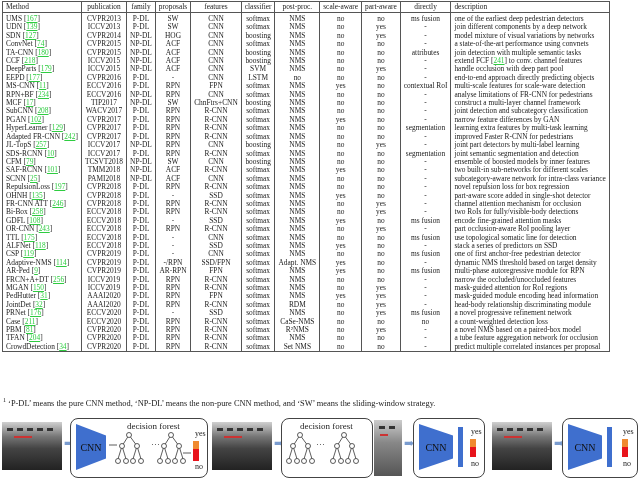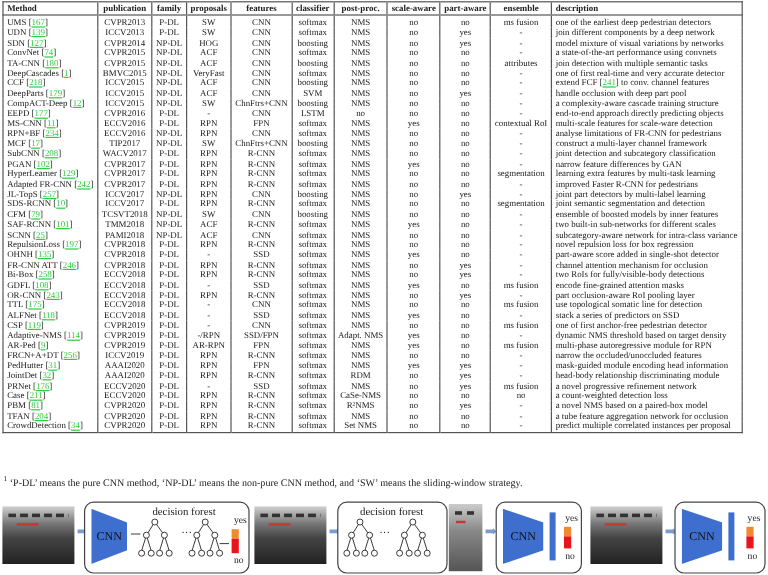--- a/index.html
+++ b/index.html
@@ -1,21 +1,21 @@
 <!DOCTYPE html>
 <html><head>
 <meta charset="utf-8">
 <style>
   html, body { margin:0; padding:0; background:#fff; }
   body { width:640px; height:479px; overflow:hidden; font-family:"Liberation Serif","DejaVu Serif",serif; color:#222; position:relative; }
   table { position:absolute; left:2px; top:1px; border-collapse:collapse; font-size:7.4px; line-height:8.4px; }
   th, td { padding:0 3px; white-space:nowrap; border-left:1px solid #555; }
   th:first-child, td:first-child { border-left:1px solid #555; text-align:left; }
   th:last-child, td:last-child { border-right:1px solid #555; text-align:left; }
-  thead tr th { border-top:1px solid #555; border-bottom:1px solid #555; font-weight:bold; height:10px; text-align:center; }
+  thead tr th { border-top:1px solid #555; border-bottom:1px solid #555; font-weight:normal; height:10px; text-align:center; }
   thead tr th:first-child { text-align:left; }
   tbody tr:first-child td { border-top:1px solid #555; padding-top:2px; }
   tbody tr:last-child td { border-bottom:1px solid #555; }
   td { text-align:center; }
   .ref { color:#2ecc40;text-decoration:underline; }
   .footnote { position:absolute; left:3px; top:397px; font-size:8.4px; }
   .footnote sup { font-size:6px; }
   .figure { position:absolute; left:0; top:418px; width:640px; height:61px; }
   .photo { position:absolute; background:linear-gradient(#d0d0d0 0%, #777 30%, #444 55%, #222 100%); }
   .photo::before { content:""; position:absolute; left:5px; right:5px; top:6px; height:3px; background:repeating-linear-gradient(90deg,#333 0 6px,transparent 6px 10px); }
@@ -35,21 +35,21 @@
     <tr id="hdr">
         <th>Method</th>
         <th>publication</th>
         <th>family</th>
         <th>proposals</th>
         <th>features</th>
         <th>classifier</th>
         <th>post-proc.</th>
         <th>scale-aware</th>
         <th>part-aware</th>
-        <th>ensemble</th>
+        <th>directly</th>
         <th>description</th>
       </tr>
   </thead>
   <tbody id="tbody">
       <tr>
         <td><span>UMS</span> [<span class="ref">167</span>]</td>
         <td>CVPR2013</td>
         <td>P-DL</td>
         <td>SW</td>
         <td>CNN</td>
@@ -106,33 +106,20 @@
         <td>ACF</td>
         <td>CNN</td>
         <td>boosting</td>
         <td>NMS</td>
         <td>no</td>
         <td>no</td>
         <td>attributes</td>
         <td>join detection with multiple semantic tasks</td>
       </tr>
       <tr>
-        <td><span>DeepCascades</span> [<span class="ref">1</span>]</td>
-        <td>BMVC2015</td>
-        <td>NP-DL</td>
-        <td>VeryFast</td>
-        <td>CNN</td>
-        <td>softmax</td>
-        <td>NMS</td>
-        <td>no</td>
-        <td>no</td>
-        <td>-</td>
-        <td>one of first real-time and very accurate detector</td>
-      </tr>
-      <tr>
         <td><span>CCF</span> [<span class="ref">218</span>]</td>
         <td>ICCV2015</td>
         <td>NP-DL</td>
         <td>ACF</td>
         <td>CNN</td>
         <td>boosting</td>
         <td>NMS</td>
         <td>no</td>
         <td>no</td>
         <td>-</td>
@@ -145,82 +132,69 @@
         <td>ACF</td>
         <td>CNN</td>
         <td>SVM</td>
         <td>NMS</td>
         <td>no</td>
         <td>yes</td>
         <td>-</td>
         <td>handle occlusion with deep part pool</td>
       </tr>
       <tr>
-        <td><span>CompACT-Deep</span> [<span class="ref">12</span>]</td>
-        <td>ICCV2015</td>
+        <td><span>EEPD</span> [<span class="ref">177</span>]</td>
+        <td>CVPR2016</td>
+        <td>P-DL</td>
+        <td>-</td>
+        <td>CNN</td>
+        <td>LSTM</td>
+        <td>no</td>
+        <td>no</td>
+        <td>no</td>
+        <td>-</td>
+        <td>end-to-end approach directly predicting objects</td>
+      </tr>
+      <tr>
+        <td><span>MS-CNN</span> [<span class="ref">11</span>]</td>
+        <td>ECCV2016</td>
+        <td>P-DL</td>
+        <td>RPN</td>
+        <td>FPN</td>
+        <td>softmax</td>
+        <td>NMS</td>
+        <td>yes</td>
+        <td>no</td>
+        <td>contextual RoI</td>
+        <td>multi-scale features for scale-ware detection</td>
+      </tr>
+      <tr>
+        <td><span>RPN+BF</span> [<span class="ref">234</span>]</td>
+        <td>ECCV2016</td>
+        <td>NP-DL</td>
+        <td>RPN</td>
+        <td>CNN</td>
+        <td>softmax</td>
+        <td>NMS</td>
+        <td>no</td>
+        <td>no</td>
+        <td>-</td>
+        <td>analyse limitations of FR-CNN for pedestrians</td>
+      </tr>
+      <tr>
+        <td><span>MCF</span> [<span class="ref">17</span>]</td>
+        <td>TIP2017</td>
         <td>NP-DL</td>
         <td>SW</td>
         <td>ChnFtrs+CNN</td>
         <td>boosting</td>
         <td>NMS</td>
         <td>no</td>
         <td>no</td>
         <td>-</td>
-        <td>a complexity-aware cascade training structure</td>
-      </tr>
-      <tr>
-        <td><span>EEPD</span> [<span class="ref">177</span>]</td>
-        <td>CVPR2016</td>
-        <td>P-DL</td>
-        <td>-</td>
-        <td>CNN</td>
-        <td>LSTM</td>
-        <td>no</td>
-        <td>no</td>
-        <td>no</td>
-        <td>-</td>
-        <td>end-to-end approach directly predicting objects</td>
-      </tr>
-      <tr>
-        <td><span>MS-CNN</span> [<span class="ref">11</span>]</td>
-        <td>ECCV2016</td>
-        <td>P-DL</td>
-        <td>RPN</td>
-        <td>FPN</td>
-        <td>softmax</td>
-        <td>NMS</td>
-        <td>yes</td>
-        <td>no</td>
-        <td>contextual RoI</td>
-        <td>multi-scale features for scale-ware detection</td>
-      </tr>
-      <tr>
-        <td><span>RPN+BF</span> [<span class="ref">234</span>]</td>
-        <td>ECCV2016</td>
-        <td>NP-DL</td>
-        <td>RPN</td>
-        <td>CNN</td>
-        <td>softmax</td>
-        <td>NMS</td>
-        <td>no</td>
-        <td>no</td>
-        <td>-</td>
-        <td>analyse limitations of FR-CNN for pedestrians</td>
-      </tr>
-      <tr>
-        <td><span>MCF</span> [<span class="ref">17</span>]</td>
-        <td>TIP2017</td>
-        <td>NP-DL</td>
-        <td>SW</td>
-        <td>ChnFtrs+CNN</td>
-        <td>boosting</td>
-        <td>NMS</td>
-        <td>no</td>
-        <td>no</td>
-        <td>-</td>
         <td>construct a multi-layer channel framework</td>
       </tr>
       <tr>
         <td><span>SubCNN</span> [<span class="ref">208</span>]</td>
         <td>WACV2017</td>
         <td>P-DL</td>
         <td>RPN</td>
         <td>R-CNN</td>
         <td>softmax</td>
         <td>NMS</td>
@@ -481,20 +455,33 @@
         <td>ICCV2019</td>
         <td>P-DL</td>
         <td>RPN</td>
         <td>R-CNN</td>
         <td>softmax</td>
         <td>NMS</td>
         <td>no</td>
         <td>no</td>
         <td>-</td>
         <td>narrow the occluded/unoccluded features</td>
+      </tr>
+      <tr>
+        <td><span>MGAN</span> [<span class="ref">150</span>]</td>
+        <td>ICCV2019</td>
+        <td>P-DL</td>
+        <td>RPN</td>
+        <td>R-CNN</td>
+        <td>softmax</td>
+        <td>NMS</td>
+        <td>no</td>
+        <td>yes</td>
+        <td>-</td>
+        <td>mask-guided attention for RoI regions</td>
       </tr>
       <tr>
         <td><span>PedHutter</span> [<span class="ref">31</span>]</td>
         <td>AAAI2020</td>
         <td>P-DL</td>
         <td>RPN</td>
         <td>FPN</td>
         <td>softmax</td>
         <td>NMS</td>
         <td>yes</td>

